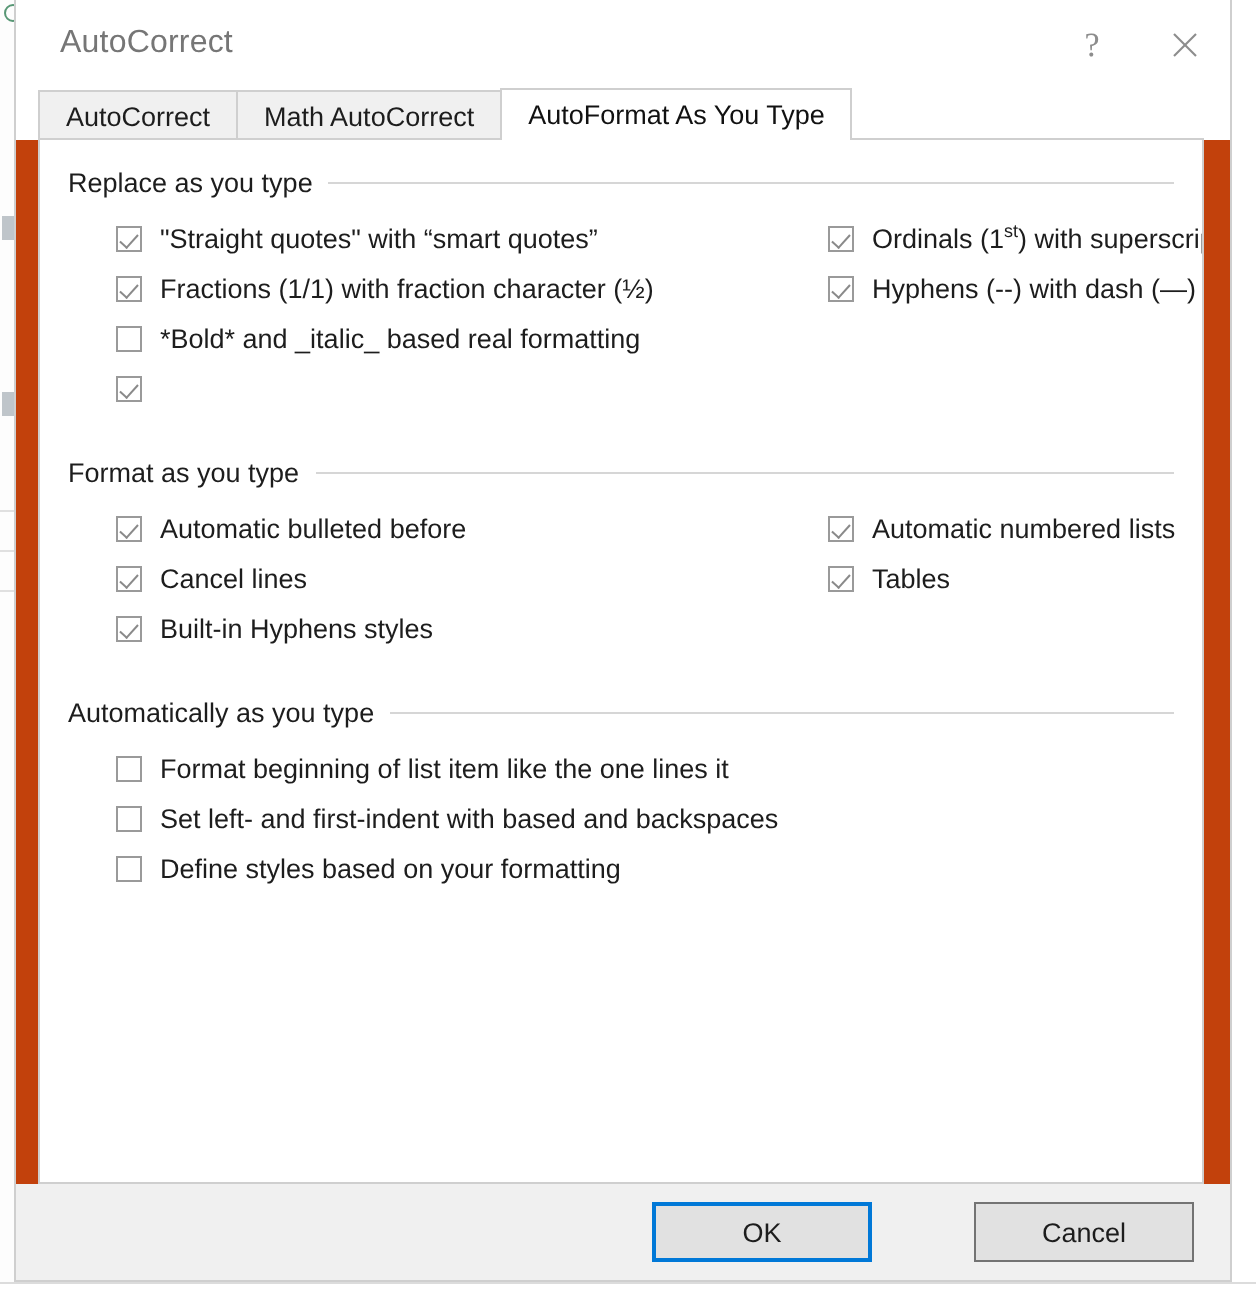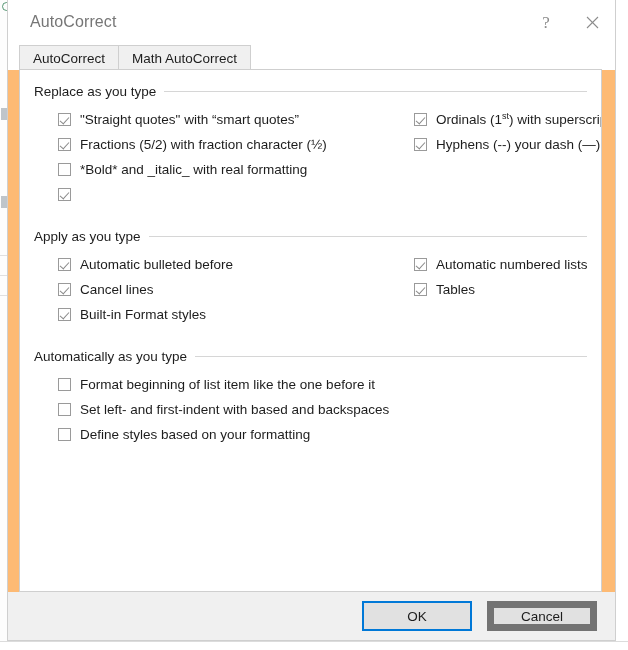--- a/index.html
+++ b/index.html
@@ -42,21 +42,21 @@
     border-top: 1px solid #dcdcdc;
   }
 
   
   #dialog {
     position: absolute;
     left: 7px;
     top: 0px;
     width: 609px;
     height: 641px;
-    background: #fdba74;
+    background: #c2410c;
     border: 1px solid #cfcfcf;
     border-top: none;
     box-sizing: border-box;
     display: flex;
     flex-direction: column;
   }
 
   
   .titlebar {
     height: 44px;
@@ -210,28 +210,29 @@
 
   
   .footer {
     height: 48px;
     flex: 0 0 auto;
     display: flex;
     align-items: center;
     justify-content: flex-end;
     padding-right: 18px;
     background: #f0f0f0;
+    gap: 36px;
   }
   .btn {
     width: 110px;
     height: 30px;
     font-size: 13.5px;
     color: #1d1d1d;
     background: #e1e1e1;
-    border: 7px solid #737373;
+    border: 1px solid #737373;
     display: flex;
     align-items: center;
     justify-content: center;
     cursor: default;
     box-sizing: border-box;
     font-family: "Liberation Sans", sans-serif;
   }
   .btn.default {
     border: 2px solid #0078d7;
     margin-right: 15px;
@@ -264,77 +265,78 @@
           <line x1="1" y1="1" x2="12" y2="12" stroke="#8d8d8d" stroke-width="1.1"></line>
           <line x1="12" y1="1" x2="1" y2="12" stroke="#8d8d8d" stroke-width="1.1"></line>
         </svg>
       </div>
     </div>
   </div>
 
   <div class="tabstrip" id="tabstrip">
       <div class="tab">AutoCorrect</div>
       <div class="tab">Math AutoCorrect</div>
+      <div class="tab active">AutoFormat As You Type</div>
     </div>
 
   <div class="panel" id="panel">
       <div class="group">
         <div class="group-head">
           <span>Replace as you type</span>
           <div class="group-rule"></div>
         </div>
         <div class="group-body">
           <div class="col-left">
             <div class="cb-row">
               <div class="cb-box checked"></div>
               <div class="cb-label">"Straight quotes" with “smart quotes”</div>
             </div>
             <div class="cb-row">
               <div class="cb-box checked"></div>
-              <div class="cb-label">Fractions (5/2) with fraction character (½)</div>
+              <div class="cb-label">Fractions (1/1) with fraction character (½)</div>
             </div>
             <div class="cb-row">
               <div class="cb-box"></div>
-              <div class="cb-label">*Bold* and _italic_ with real formatting</div>
+              <div class="cb-label">*Bold* and _italic_ based real formatting</div>
             </div>
             <div class="cb-row">
               <div class="cb-box checked"></div>
             </div>
           </div>
           <div class="col-right">
             <div class="cb-row">
               <div class="cb-box checked"></div>
               <div class="cb-label">Ordinals (1<sup>st</sup>) with superscript</div>
             </div>
             <div class="cb-row">
               <div class="cb-box checked"></div>
-              <div class="cb-label">Hyphens (--) your dash (—)</div>
+              <div class="cb-label">Hyphens (--) with dash (—)</div>
             </div>
           </div>
         </div>
       </div>
       <div class="gap-md"></div>
       <div class="group">
         <div class="group-head">
-          <span>Apply as you type</span>
+          <span>Format as you type</span>
           <div class="group-rule"></div>
         </div>
         <div class="group-body">
           <div class="col-left">
             <div class="cb-row">
               <div class="cb-box checked"></div>
               <div class="cb-label">Automatic bulleted before</div>
             </div>
             <div class="cb-row">
               <div class="cb-box checked"></div>
               <div class="cb-label">Cancel lines</div>
             </div>
             <div class="cb-row">
               <div class="cb-box checked"></div>
-              <div class="cb-label">Built-in Format styles</div>
+              <div class="cb-label">Built-in Hyphens styles</div>
             </div>
           </div>
           <div class="col-right">
             <div class="cb-row">
               <div class="cb-box checked"></div>
               <div class="cb-label">Automatic numbered lists</div>
             </div>
             <div class="cb-row">
               <div class="cb-box checked"></div>
               <div class="cb-label">Tables</div>
@@ -345,21 +347,21 @@
       <div class="gap-md"></div>
       <div class="group">
         <div class="group-head">
           <span>Automatically as you type</span>
           <div class="group-rule"></div>
         </div>
         <div class="group-body">
           <div class="col-left">
             <div class="cb-row">
               <div class="cb-box"></div>
-              <div class="cb-label">Format beginning of list item like the one before it</div>
+              <div class="cb-label">Format beginning of list item like the one lines it</div>
             </div>
             <div class="cb-row">
               <div class="cb-box"></div>
               <div class="cb-label">Set left- and first-indent with based and backspaces</div>
             </div>
             <div class="cb-row">
               <div class="cb-box"></div>
               <div class="cb-label">Define styles based on your formatting</div>
             </div>
           </div>

